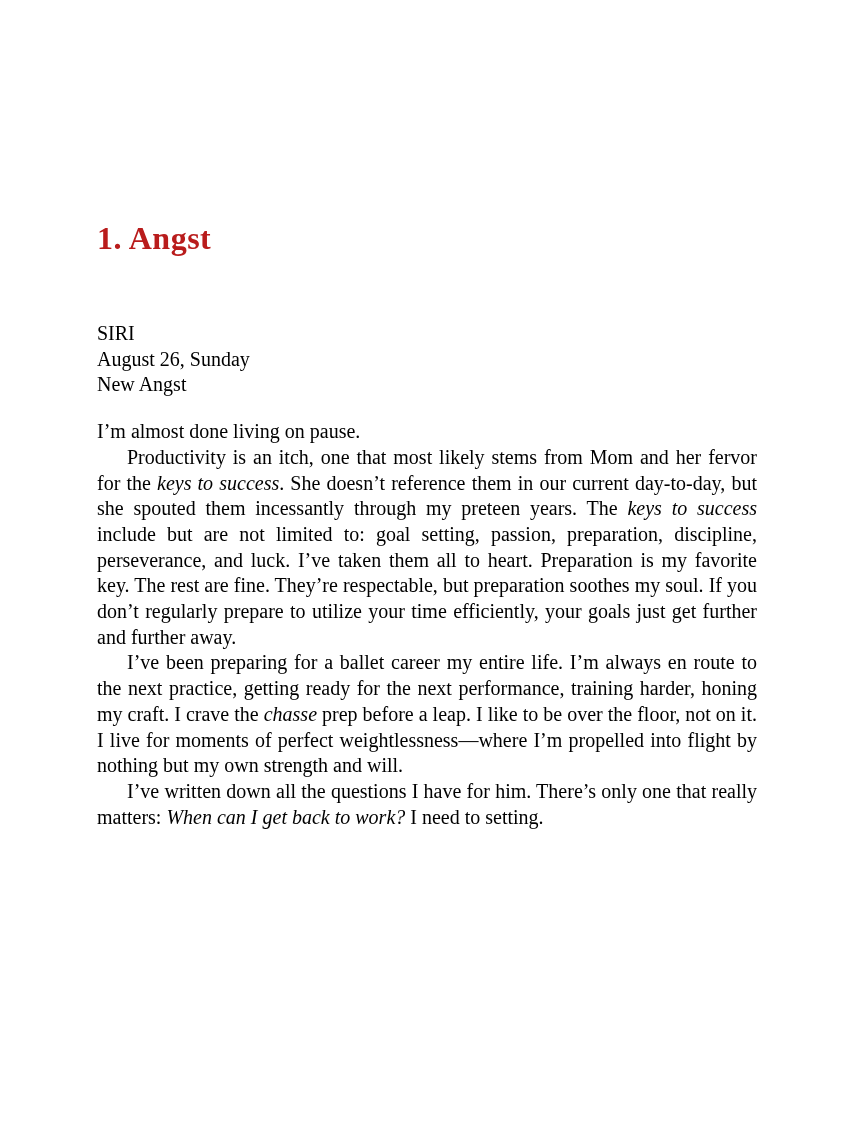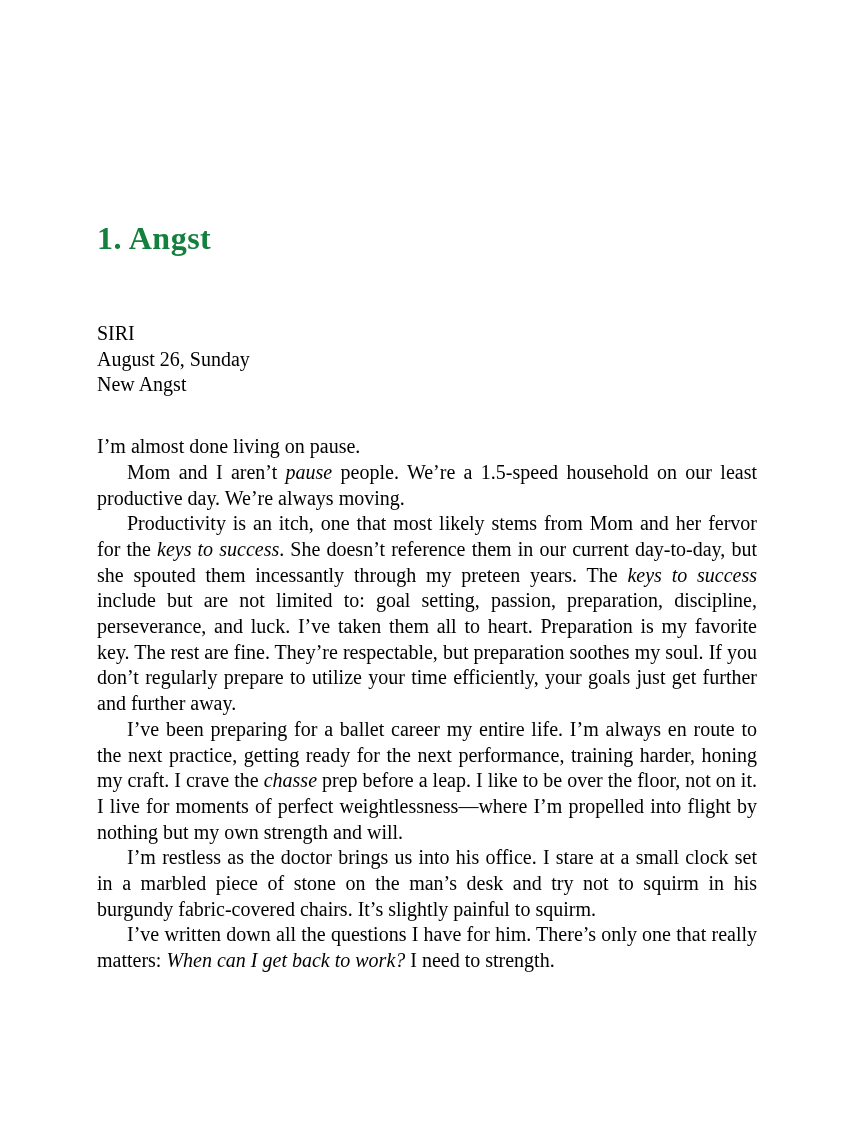--- a/index.html
+++ b/index.html
@@ -30,21 +30,21 @@
     font-weight: bold;
     letter-spacing: 0.5px;
   }
   .dateline {
     margin-top: 65px;
     font-size: 20px;
     line-height: 25.7px;
     font-weight: normal;
   }
   .body-text {
-    margin-top: 36px;
+    margin-top: 21px;
     font-size: 20px;
     line-height: 25.7px;
     text-align: justify;
   }
   .para {
     margin: 0;
     padding: 0;
     text-indent: 30px;
   }
   .para.no-indent {
@@ -52,28 +52,26 @@
   }
   .italic {
     font-style: italic;
   }
 </style>
 </head>
 <body>
 
 <div class="page" style="background: rgb(255, 255, 255); color: rgb(0, 0, 0);">
   <div class="content">
-    <h1 class="chapter-heading" style="color: #15803d;">1. Angst</h1>
+    <h1 class="chapter-heading" style="color: #b91c1c;">1. Angst</h1>
     <div class="dateline">
       <div class="dateline-line">SIRI</div>
       <div class="dateline-line">August 26, Sunday</div>
       <div class="dateline-line">New Angst</div>
     </div>
     <div class="body-text">
         <p class="para no-indent"><span>I’m almost done living on pause.</span></p>
-        <p class="para"><span>Mom and I aren’t </span><span class="italic">pause</span><span> people. We’re a 1.5-speed household on our least productive day. We’re always moving.</span></p>
         <p class="para"><span>Productivity is an itch, one that most likely stems from Mom and her fervor for the </span><span class="italic">keys to success</span><span>. She doesn’t reference them in our current day-to-day, but she spouted them incessantly through my preteen years. The </span><span class="italic">keys to success</span><span> include but are not limited to: goal setting, passion, preparation, discipline, perseverance, and luck. I’ve taken them all to heart. Preparation is my favorite key. The rest are fine. They’re respectable, but preparation soothes my soul. If you don’t regularly prepare to utilize your time efficiently, your goals just get further and further away.</span></p>
         <p class="para"><span>I’ve been preparing for a ballet career my entire life. I’m always en route to the next practice, getting ready for the next performance, training harder, honing my craft. I crave the </span><span class="italic">chasse</span><span> prep before a leap. I like to be over the floor, not on it. I live for moments of perfect weightlessness—where I’m propelled into flight by nothing but my own strength and will.</span></p>
-        <p class="para"><span>I’m restless as the doctor brings us into his office. I stare at a small clock set in a marbled piece of stone on the man’s desk and try not to squirm in his burgundy fabric-covered chairs. It’s slightly painful to squirm.</span></p>
-        <p class="para"><span>I’ve written down all the questions I have for him. There’s only one that really matters: </span><span class="italic">When can I get back to work?</span><span> I need to strength.</span></p>
+        <p class="para"><span>I’ve written down all the questions I have for him. There’s only one that really matters: </span><span class="italic">When can I get back to work?</span><span> I need to setting.</span></p>
       </div>
   </div>
 </div>
 
 </body></html>

